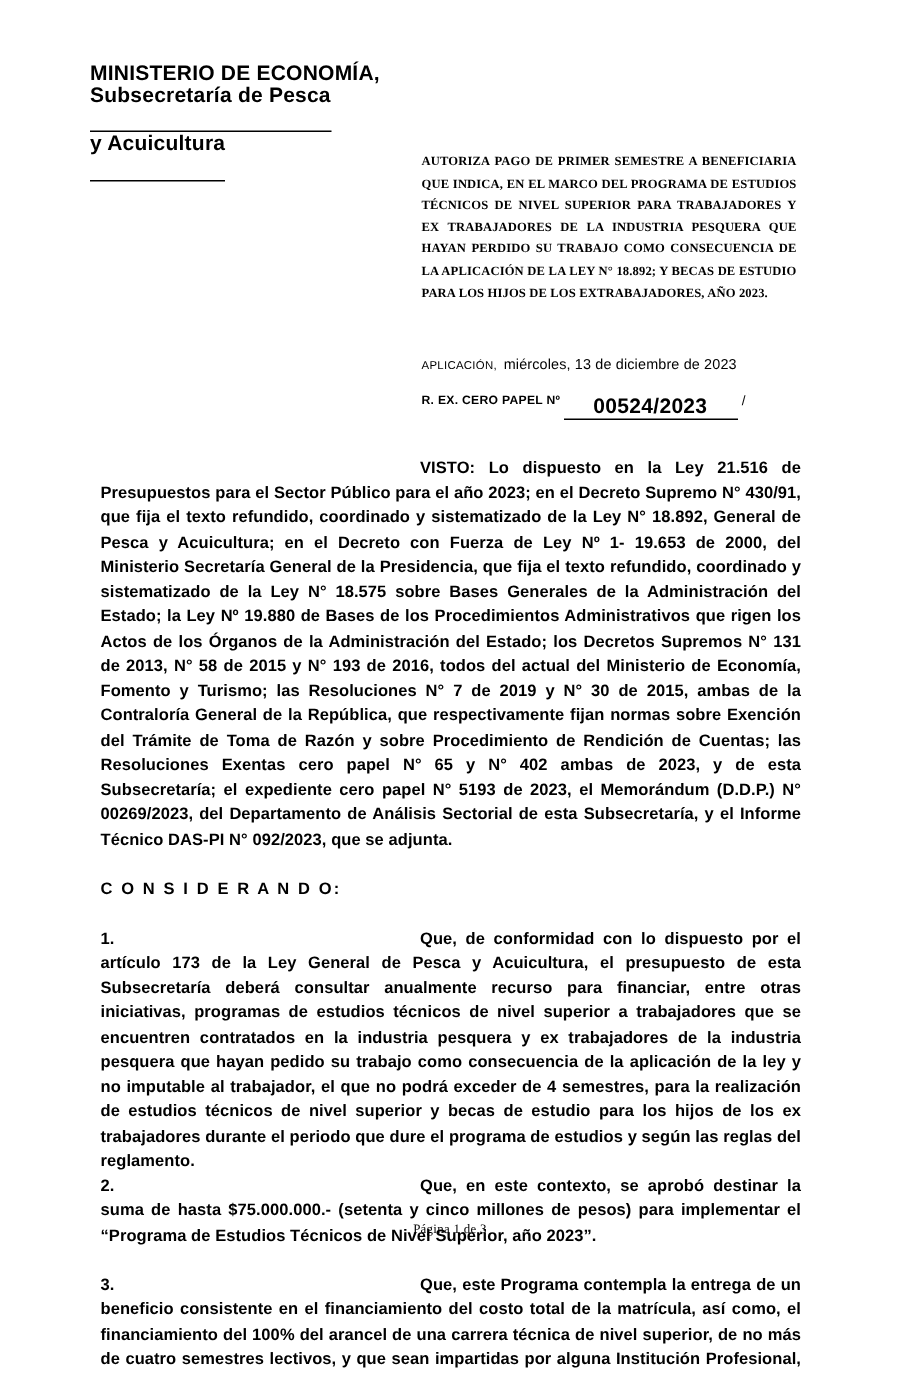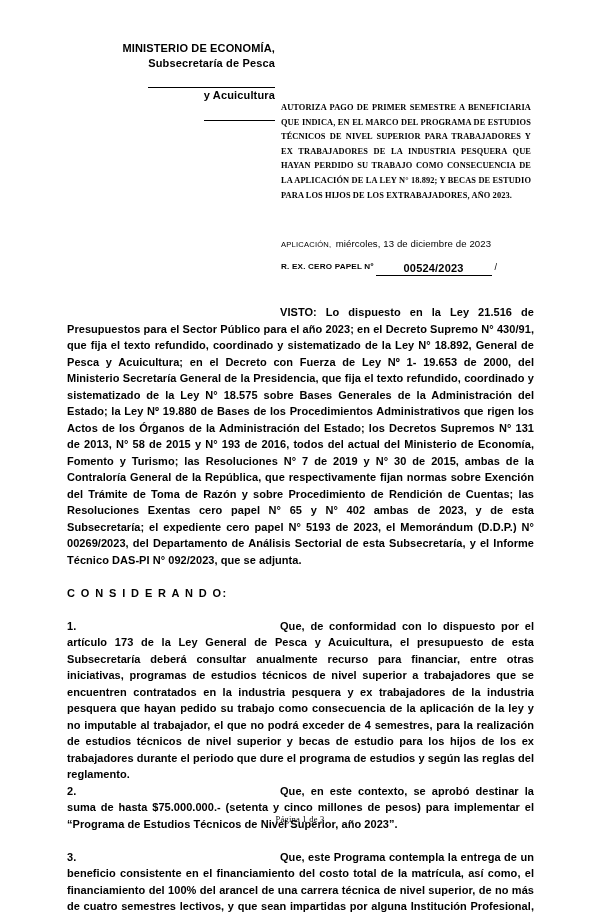--- a/index.html
+++ b/index.html
@@ -25,22 +25,22 @@
     background: #ffffff;
     overflow: hidden;
   }
 
   
   .letterhead {
     position: absolute;
     left: 60px;
     top: 41px;
     width: 215px;
-    text-align: right;
-    font-size: 11px;
+    text-align: left;
+    font-size: 14px;
     font-weight: bold;
     line-height: 15.2px;
     letter-spacing: 0.15px;
   }
   .letterhead .lh-line { display: block; white-space: nowrap; }
   .letterhead .lh-underline {
     display: inline-block;
     border-bottom: 1px solid #000;
     padding-bottom: 16px;
   }
@@ -93,21 +93,21 @@
     align-items: flex-start;
   }
   .resnum .resnum-label { flex: 0 0 auto; }
   .resnum .resnum-field {
     flex: 0 0 auto;
     width: 116px;
     margin-left: 2px;
     border-bottom: 1px solid #000;
     text-align: center;
     font-weight: bold;
-    font-size: 11px;
+    font-size: 14px;
     padding-bottom: 1px;
   }
   .resnum .resnum-slash {
     flex: 0 0 auto;
     margin-left: 3px;
     font-size: 9px;
     font-weight: normal;
   }
 
   

